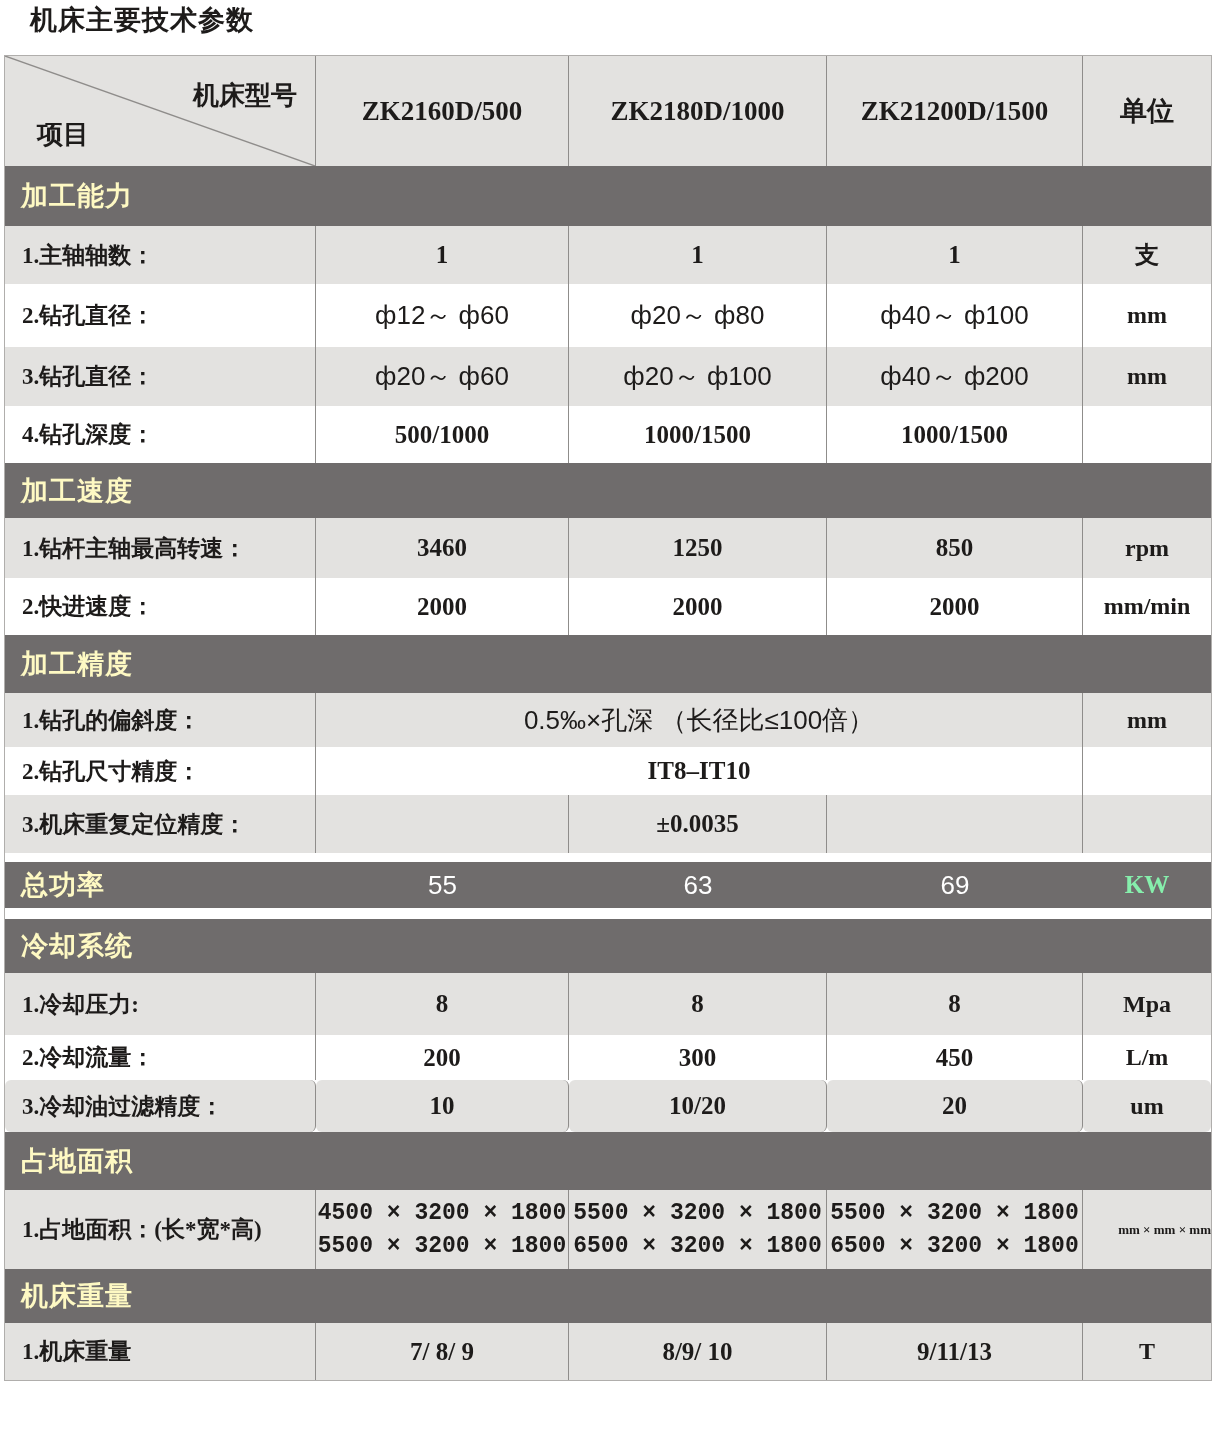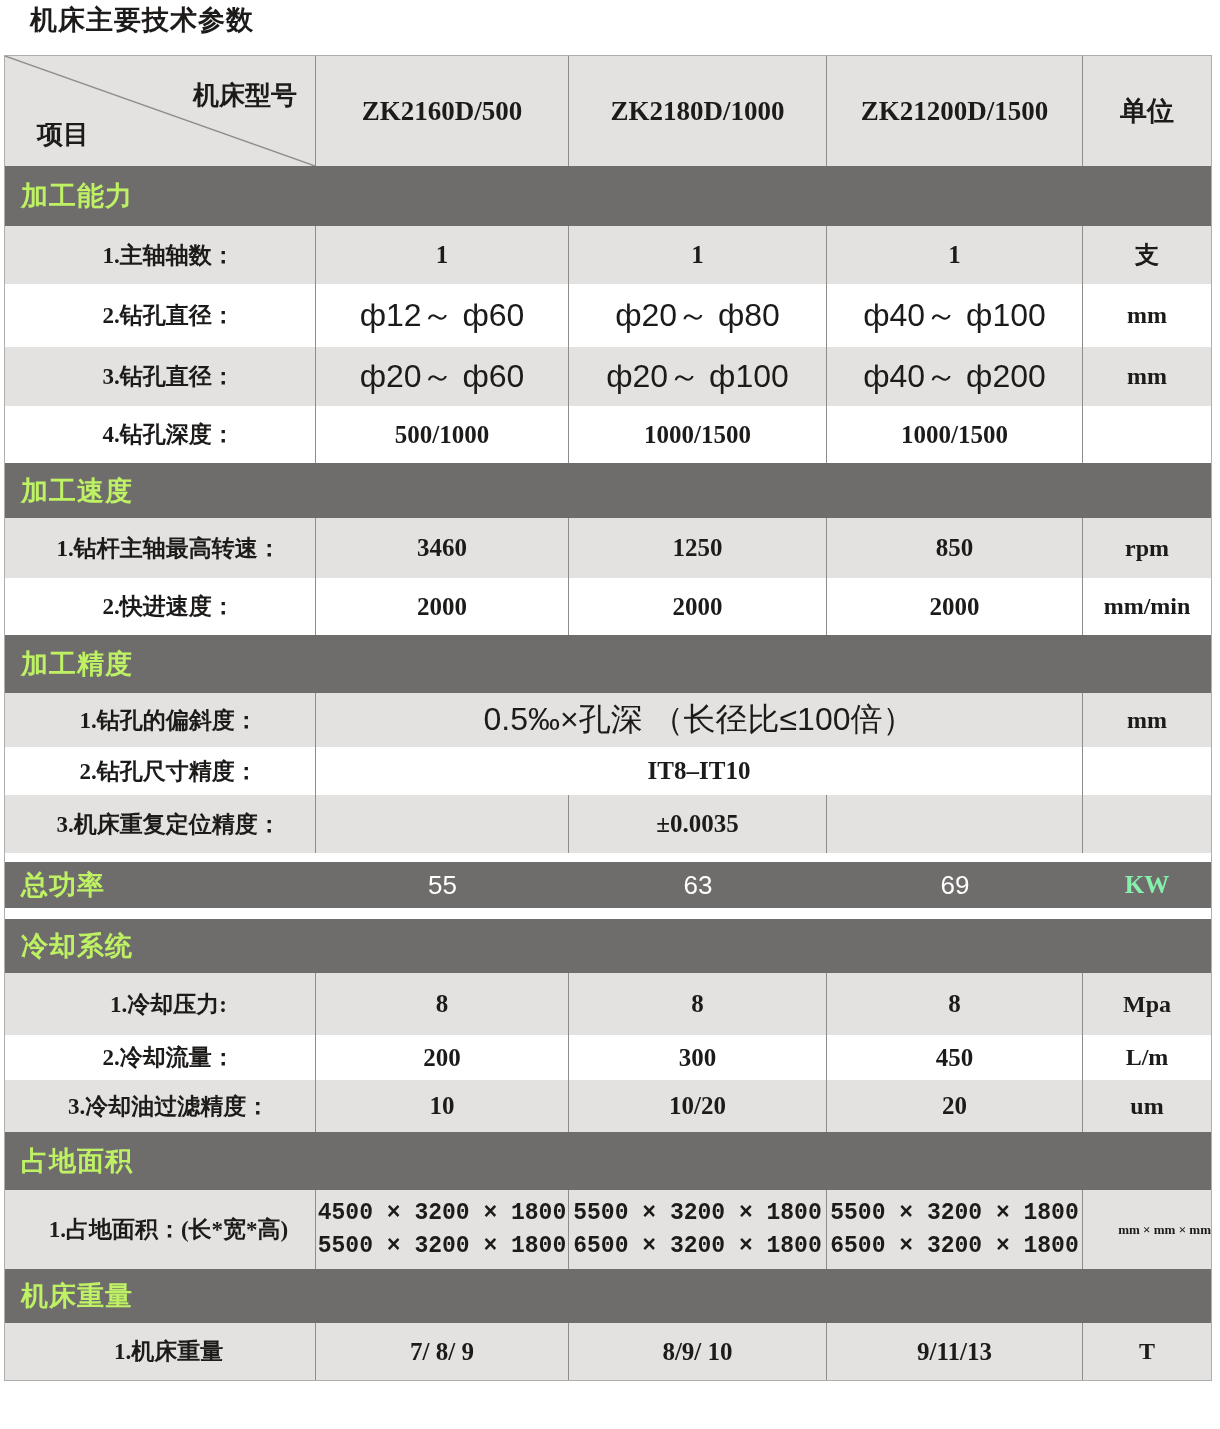--- a/index.html
+++ b/index.html
@@ -21,31 +21,31 @@
 
   
   tr.header td.div, tr.gray td.div, tr.white td.div{border-right:1px solid #8f8d8b;}
 
   
   tr.h110 td{height:110px;} tr.h60 td{height:60px;} tr.h58 td{height:58px;}
   tr.h63 td{height:63px;} tr.h59 td{height:59px;} tr.h57 td{height:57px;}
   tr.h55 td{height:55px;} tr.h56 td{height:60px;} tr.h54 td{height:54px;}
   tr.h48 td{height:48px;} tr.h9 td{height:9px;}  tr.h46 td{height:46px;}
   tr.h11 td{height:11px;} tr.h62 td{height:62px;} tr.h45 td{height:45px;}
-  tr.h52 td{height:52px;} tr.h79 td{height:79px;}
+  tr.h52 td{height:52px;border-radius:6px;} tr.h79 td{height:79px;}
 
   
   .model-head{font-size:27px;font-weight:bold;text-align:center;font-family:"Liberation Serif",serif;}
-  .lbl{font-size:23px;font-weight:bold;text-align:center;padding-left:17px;white-space:nowrap;
+  .lbl{font-size:23px;font-weight:bold;text-align:left;padding-left:17px;white-space:nowrap;
        font-family:"Liberation Serif",serif;}
   .val{font-size:25px;font-weight:bold;text-align:center;font-family:"Liberation Serif",serif;}
-  .sansval{font-size:32px;font-weight:400;text-align:center;font-family:"Liberation Sans",sans-serif;}
+  .sansval{font-size:26px;font-weight:400;text-align:center;font-family:"Liberation Sans",sans-serif;}
   .unit{font-size:24px;font-weight:bold;text-align:center;font-family:"Liberation Serif",serif;}
   .unit-small{font-size:13px;font-weight:bold;text-align:right;font-family:"Liberation Serif",serif;margin-top:19px;}
-  .section-label{font-size:27px;font-weight:bold;color:#bef264;text-align:left;padding-left:16px;
+  .section-label{font-size:27px;font-weight:bold;color:#fef9c3;text-align:left;padding-left:16px;
                  font-family:"Liberation Sans",sans-serif;letter-spacing:1px;}
   .power-val{font-size:26px;font-weight:500;color:#ffffff;text-align:center;
              font-family:"Liberation Sans",sans-serif;}
   .power-unit{font-size:25px;font-weight:bold;color:#86efac;text-align:center;
               font-family:"Liberation Serif",serif;}
   .two-line{line-height:1.4;font-size:23px;font-weight:bold;text-align:center;white-space:nowrap;
             font-family:Liberation Mono, monospace;}
 
   
   td.corner{position:relative;}

